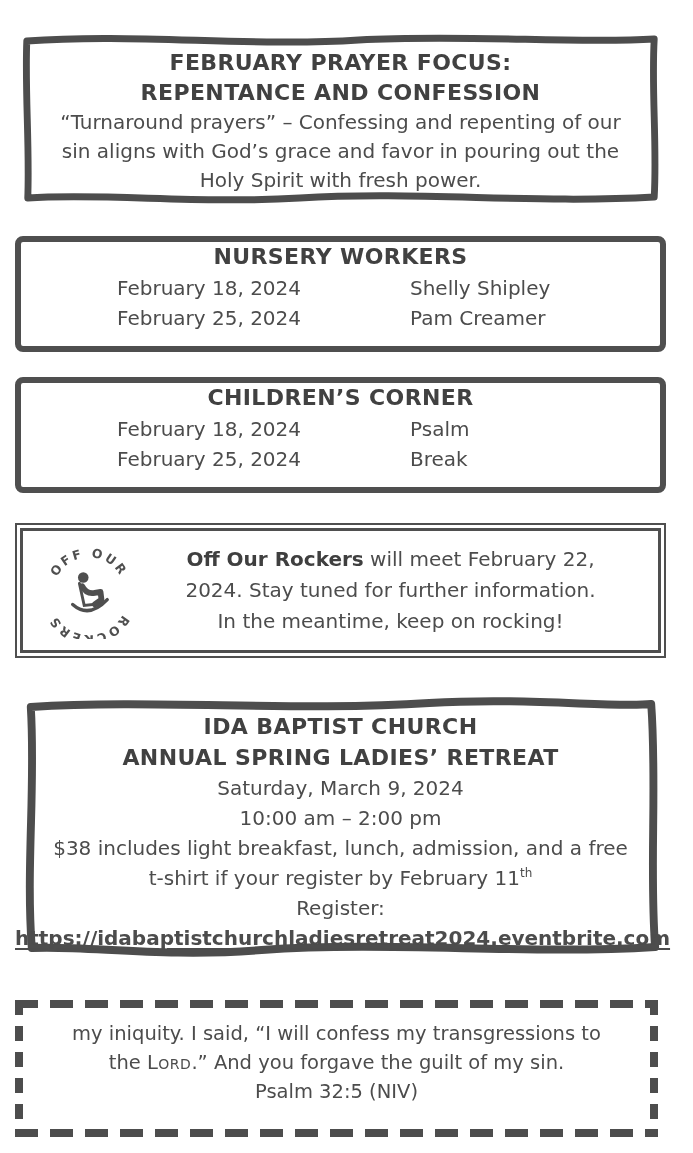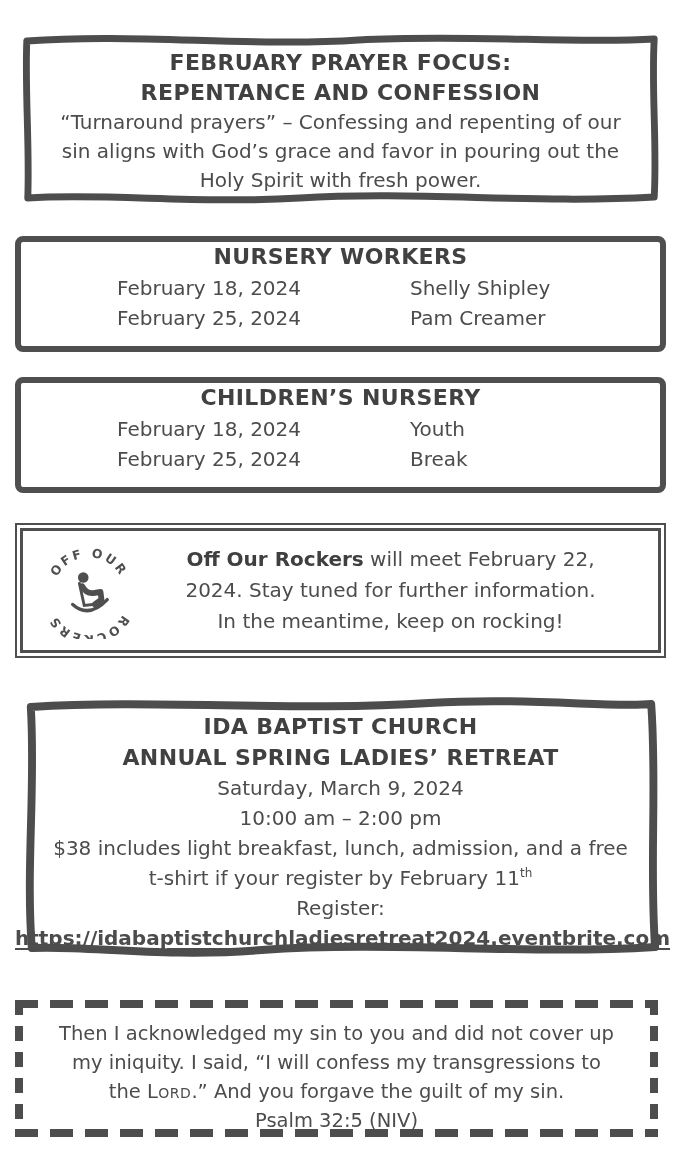--- a/index.html
+++ b/index.html
@@ -109,25 +109,25 @@
         <span>Shelly Shipley</span>
       </div>
       <div class="roster-row">
         <span>February 25, 2024</span>
         <span>Pam Creamer</span>
       </div>
     </div>
   </section>
 
   <section class="panel box3">
-    <div class="h-title line">CHILDREN’S NURSERY</div>
+    <div class="h-title line">CHILDREN’S CORNER</div>
     <div class="roster">
       <div class="roster-row">
         <span>February 18, 2024</span>
-        <span>Youth</span>
+        <span>Psalm</span>
       </div>
       <div class="roster-row">
         <span>February 25, 2024</span>
         <span>Break</span>
       </div>
     </div>
   </section>
 
   <section class="oor-outer">
     <div class="oor-inner">
@@ -173,19 +173,18 @@
       <div class="line">$38 includes light breakfast, lunch, admission, and a free</div>
       <div class="line"><span>t-shirt if your register by February 11</span><sup>th</sup></div>
       <div class="line">Register:</div>
       <div class="line">
         <a class="retreat-link" href="#">https://idabaptistchurchladiesretreat2024.eventbrite.com</a>
       </div>
     </div>
   </section>
 
   <section class="verse-box">
-    <div class="line">Then I acknowledged my sin to you and did not cover up</div>
     <div class="line">my iniquity. I said, “I will confess my transgressions to</div>
     <div class="line"><span>the </span><span class="lord">Lord</span><span>.” And you forgave the guilt of my sin.</span></div>
     <div class="line">Psalm 32:5 (NIV)</div>
   </section>
 
 </div>
 
 </body></html>

